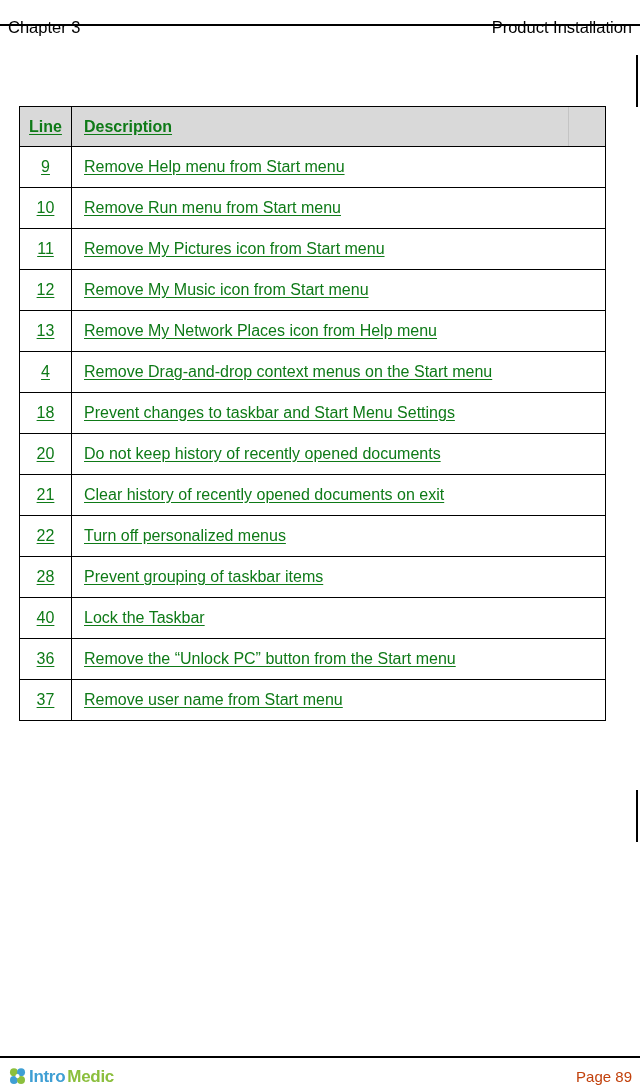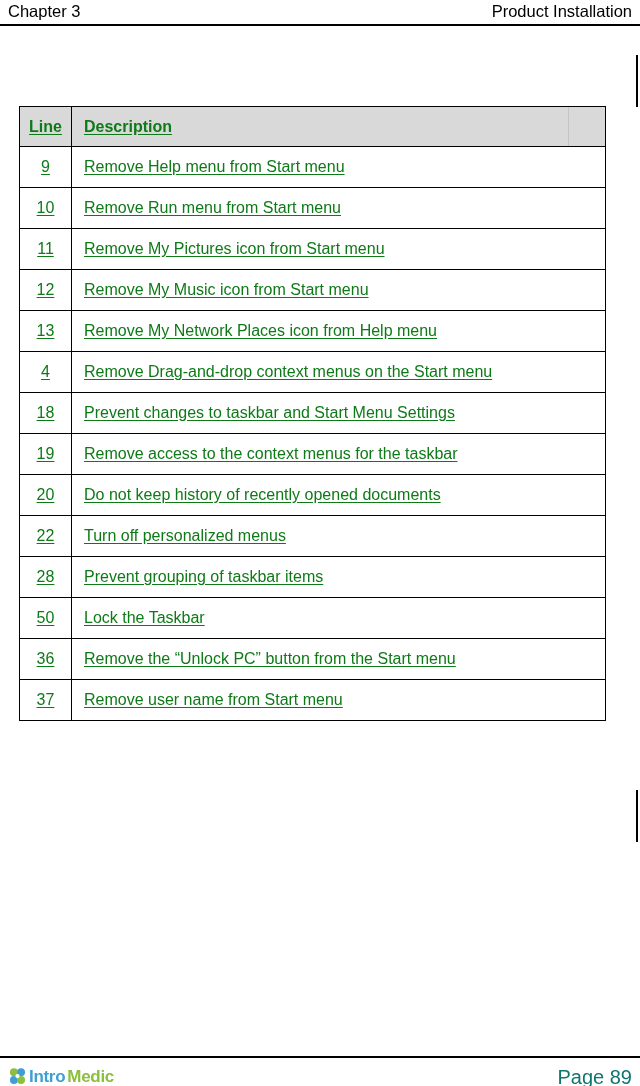--- a/index.html
+++ b/index.html
@@ -13,21 +13,21 @@
     position: relative;
     font-family: "Liberation Sans", sans-serif;
     color: #000000;
     overflow: hidden;
   }
 
   
   .page-header {
     position: absolute;
     left: 0;
-    top: 0;
+    top: 16px;
     width: 640px;
     height: 26px;
     display: flex;
     align-items: flex-start;
     justify-content: space-between;
     padding: 1px 8px 0 8px;
     box-sizing: border-box;
   }
   .page-header .chapter,
   .page-header .section {
@@ -158,23 +158,23 @@
   .brand-text {
     font-size: 17px;
     font-weight: bold;
     line-height: 19px;
     letter-spacing: -0.3px;
     white-space: nowrap;
   }
   .brand-intro { color: #3f9fd4; }
   .brand-medic { color: #8bbf3d; }
   .page-number {
-    font-size: 20px;
+    font-size: 15px;
     line-height: 20px;
-    color: #0f766e;
+    color: #c2410c;
     white-space: nowrap;
   }
 </style>
 </head>
 <body>
 
 <div class="page-header">
   <span class="chapter">Chapter 3</span>
   <span class="section">Product Installation</span>
 </div>
@@ -255,53 +255,53 @@
       <tr>
         <td>
             <div class="cell-line-box"><span class="cell-line">18</span></div>
           </td>
         <td>
             <div class="cell-desc-box"><span class="cell-desc">Prevent changes to taskbar and Start Menu Settings</span></div>
           </td>
       </tr>
       <tr>
         <td>
-            <div class="cell-line-box"><span class="cell-line">19</span></div>
-          </td>
-        <td>
-            <div class="cell-desc-box"><span class="cell-desc">Remove access to the context menus for the taskbar</span></div>
-          </td>
-      </tr>
-      <tr>
-        <td>
             <div class="cell-line-box"><span class="cell-line">20</span></div>
           </td>
         <td>
             <div class="cell-desc-box"><span class="cell-desc">Do not keep history of recently opened documents</span></div>
           </td>
       </tr>
       <tr>
         <td>
+            <div class="cell-line-box"><span class="cell-line">21</span></div>
+          </td>
+        <td>
+            <div class="cell-desc-box"><span class="cell-desc">Clear history of recently opened documents on exit</span></div>
+          </td>
+      </tr>
+      <tr>
+        <td>
             <div class="cell-line-box"><span class="cell-line">22</span></div>
           </td>
         <td>
             <div class="cell-desc-box"><span class="cell-desc">Turn off personalized menus</span></div>
           </td>
       </tr>
       <tr>
         <td>
             <div class="cell-line-box"><span class="cell-line">28</span></div>
           </td>
         <td>
             <div class="cell-desc-box"><span class="cell-desc">Prevent grouping of taskbar items</span></div>
           </td>
       </tr>
       <tr>
         <td>
-            <div class="cell-line-box"><span class="cell-line">50</span></div>
+            <div class="cell-line-box"><span class="cell-line">40</span></div>
           </td>
         <td>
             <div class="cell-desc-box"><span class="cell-desc">Lock the Taskbar</span></div>
           </td>
       </tr>
       <tr>
         <td>
             <div class="cell-line-box"><span class="cell-line">36</span></div>
           </td>
         <td>

